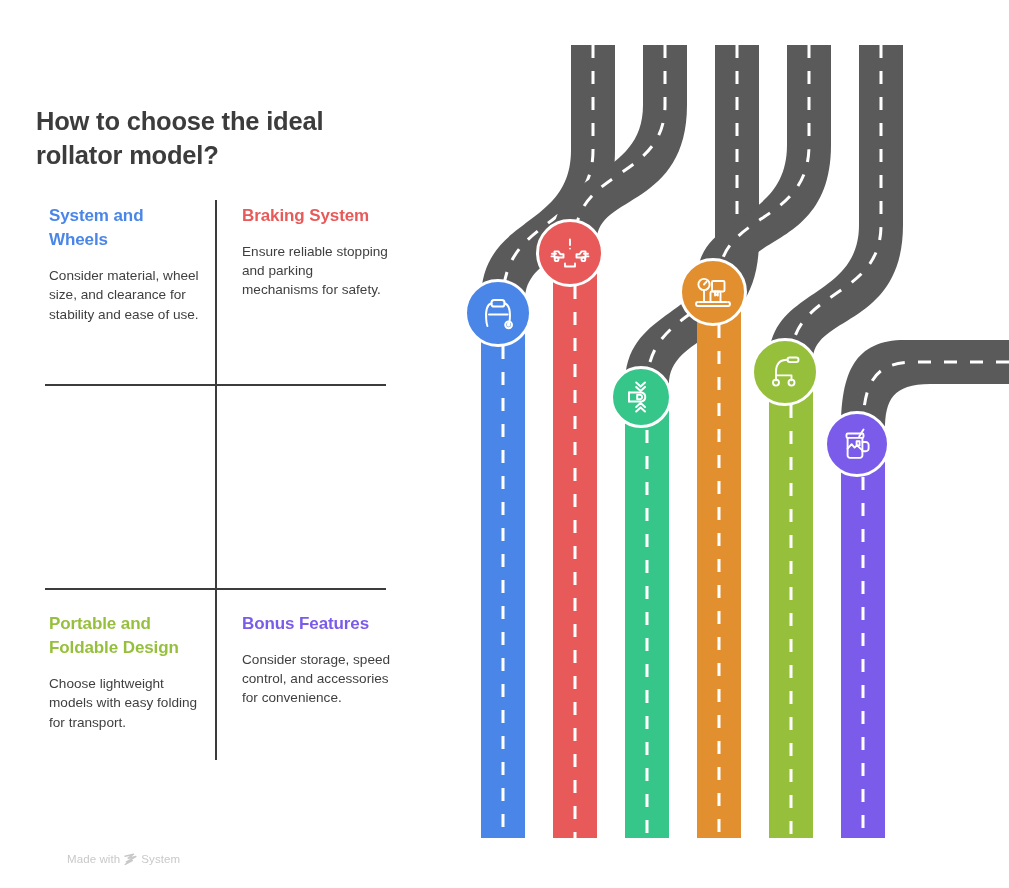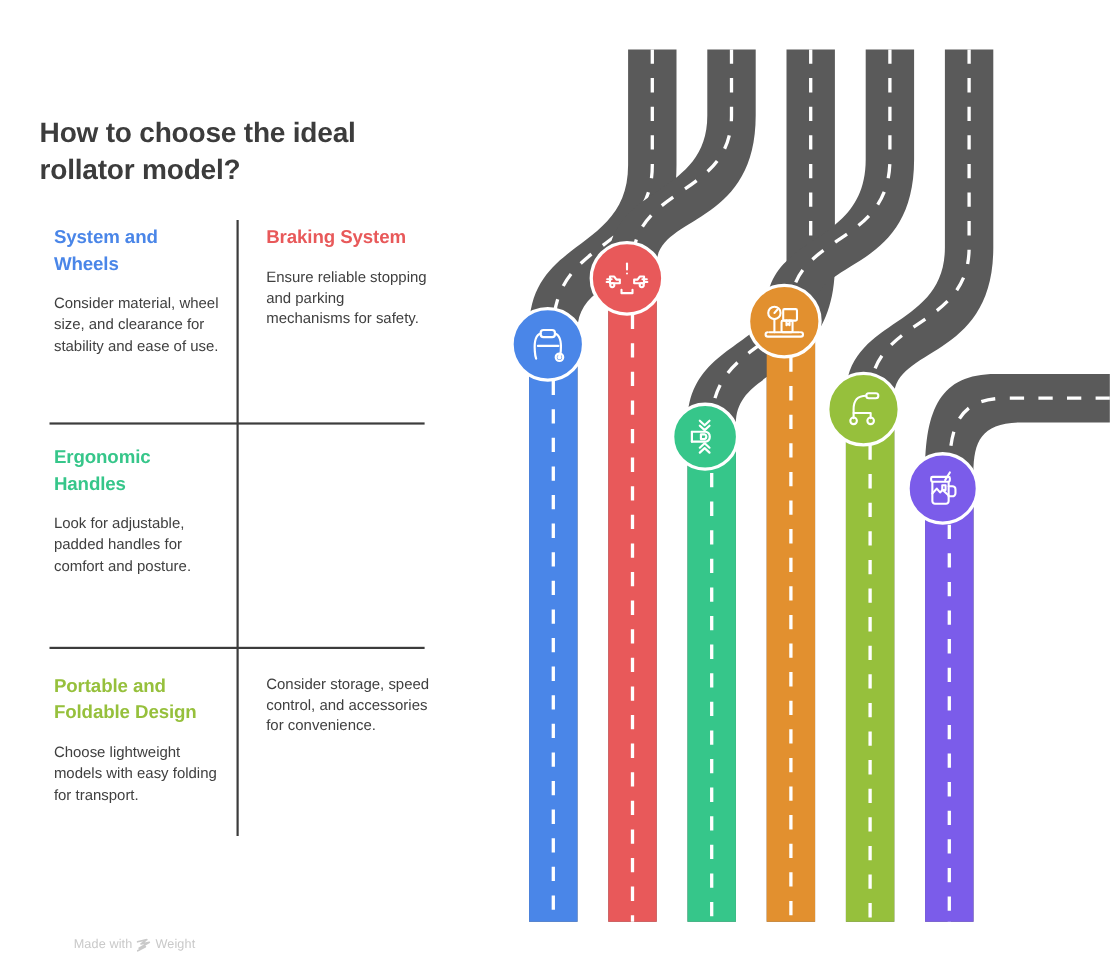--- a/index.html
+++ b/index.html
@@ -143,49 +143,46 @@
     <div class="card col0 row0">
       <div class="card-title" style="color:#4a86e8">System and Wheels</div>
       <div class="card-desc">Consider material, wheel size, and clearance for stability and ease of use.</div>
     </div>
 
     <div class="card col1 row0">
       <div class="card-title" style="color:#e8595a">Braking System</div>
       <div class="card-desc">Ensure reliable stopping and parking mechanisms for safety.</div>
     </div>
 
-    <div class="card col0 row1">
-      <div class="card-title" style="color:#36c68a">Ergonomic Handles</div>
-      <div class="card-desc">Look for adjustable, padded handles for comfort and posture.</div>
-    </div>
 
 
     <div class="card col0 row2">
       <div class="card-title" style="color:#96c03c">Portable and Foldable Design</div>
       <div class="card-desc">Choose lightweight models with easy folding for transport.</div>
     </div>
 
     <div class="card col1 row2">
+      <div class="card-title" style="color:#7b5cea">Bonus Features</div>
       <div class="card-desc">Consider storage, speed control, and accessories for convenience.</div>
     </div>
 
   </div>
 
   <div class="h-divider" id="h-divider-1"></div>
   <div class="h-divider" id="h-divider-2"></div>
   <div id="v-divider"></div>
 
   <div id="footer-credit">
     <span>Made with</span>
     <span id="napkin-logo-icon">
       <svg width="13" height="13" viewBox="0 0 13 13">
         <path d="M1 3.2 L9.5 1.2 L4.2 5.2 L11.8 3.6 L2.4 9.0 L8.2 7.6 L1.2 11.4" fill="none" stroke="#c9c9c9" stroke-width="1.5" stroke-linecap="round" stroke-linejoin="round"></path>
       </svg>
     </span>
-    <span>Weight</span>
+    <span>System</span>
   </div>
 
 </div>
 
 <div id="roads-area">
   <svg id="roads-svg" width="579" height="888" viewBox="430 0 579 888">
 
     <g>
       <path d="M571,45 L571,150 C571,230 481,215 481,300 L481,838 L525,838 L525,300 C525,245 615,262 615,150 L615,45 Z" fill="#5a5a5a"></path>
       <path d="M571,150 C571,230 481,215 481,300 L481,838" fill="none" stroke="#5a5a5a" stroke-width="0"></path>

